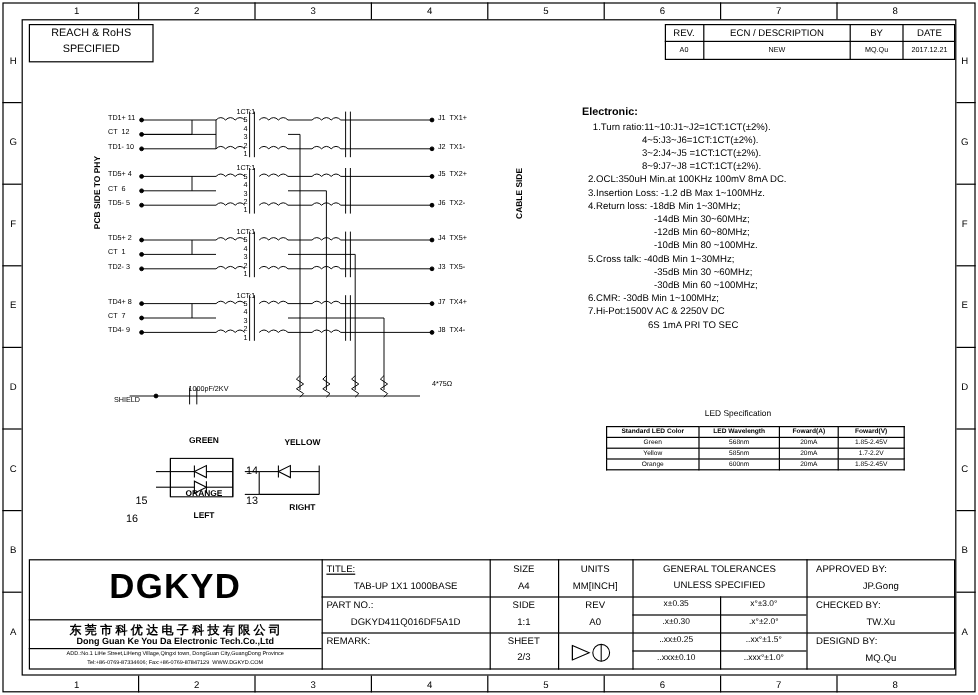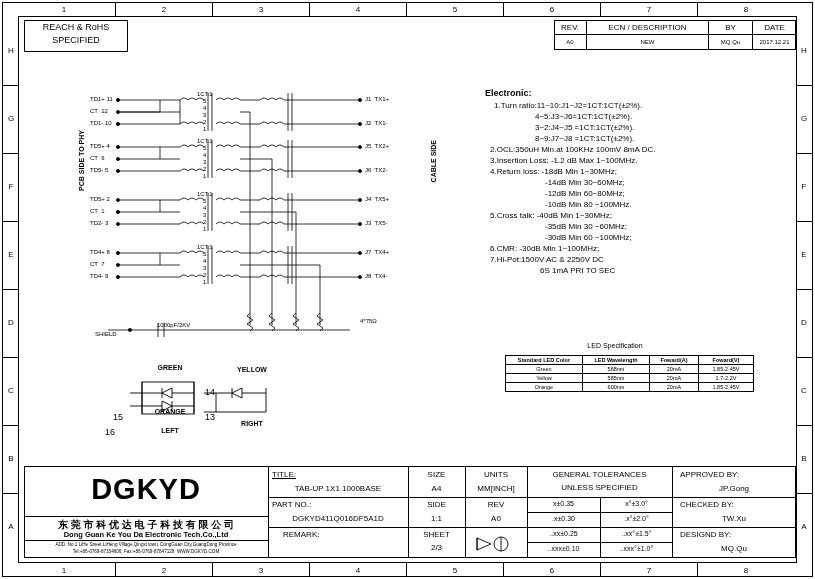--- a/index.html
+++ b/index.html
@@ -427,21 +427,21 @@
   <div class="txt b ctr" style="left:24px;top:473px;width:244px;font-size:29px;letter-spacing:1px;">DGKYD</div>
   <div class="txt ctr b" style="left:24px;top:518px;width:244px;font-size:10px;">东 莞 市 科 优 达 电 子 科 技 有 限 公 司</div>
   <div class="txt ctr b" style="left:24px;top:530px;width:244px;font-size:7.5px;">Dong Guan Ke You Da Electronic Tech.Co.,Ltd</div>
   <div class="txt ctr" style="left:24px;top:542px;width:244px;font-size:4.6px;">ADD.:No.1 LiHe Street,LiHeng Village,Qingxi town, DongGuan City,GuangDong Province</div>
   <div class="txt ctr" style="left:24px;top:549px;width:244px;font-size:4.6px;">Tel:+86-0769-87334606; Fax:+86-0769-87847129  WWW.DGKYD.COM</div>
 
   <div class="txt sm" style="left:272px;top:470px;text-decoration:underline;">TITLE:</div>
   <div class="txt sm ctr" style="left:268px;top:484px;width:140px;">TAB-UP 1X1 1000BASE</div>
   <div class="txt sm" style="left:272px;top:500px;">PART NO.:</div>
   <div class="txt sm ctr" style="left:268px;top:514px;width:140px;">DGKYD411Q016DF5A1D</div>
-  <div class="txt sm" style="left:272px;top:530px;margin-left:11px;">REMARK:</div>
+  <div class="txt sm" style="left:272px;top:530px;">REMARK:</div>
 
   <div class="txt sm ctr" style="left:408px;top:470px;width:57px;">SIZE</div>
   <div class="txt sm ctr" style="left:408px;top:484px;width:57px;">A4</div>
   <div class="txt sm ctr" style="left:408px;top:500px;width:57px;">SIDE</div>
   <div class="txt sm ctr" style="left:408px;top:514px;width:57px;">1:1</div>
   <div class="txt sm ctr" style="left:408px;top:530px;width:57px;">SHEET</div>
   <div class="txt sm ctr" style="left:408px;top:543px;width:57px;">2/3</div>
 
   <div class="txt sm ctr" style="left:465px;top:470px;width:62px;">UNITS</div>
   <div class="txt sm ctr" style="left:465px;top:484px;width:62px;">MM[INCH]</div>

